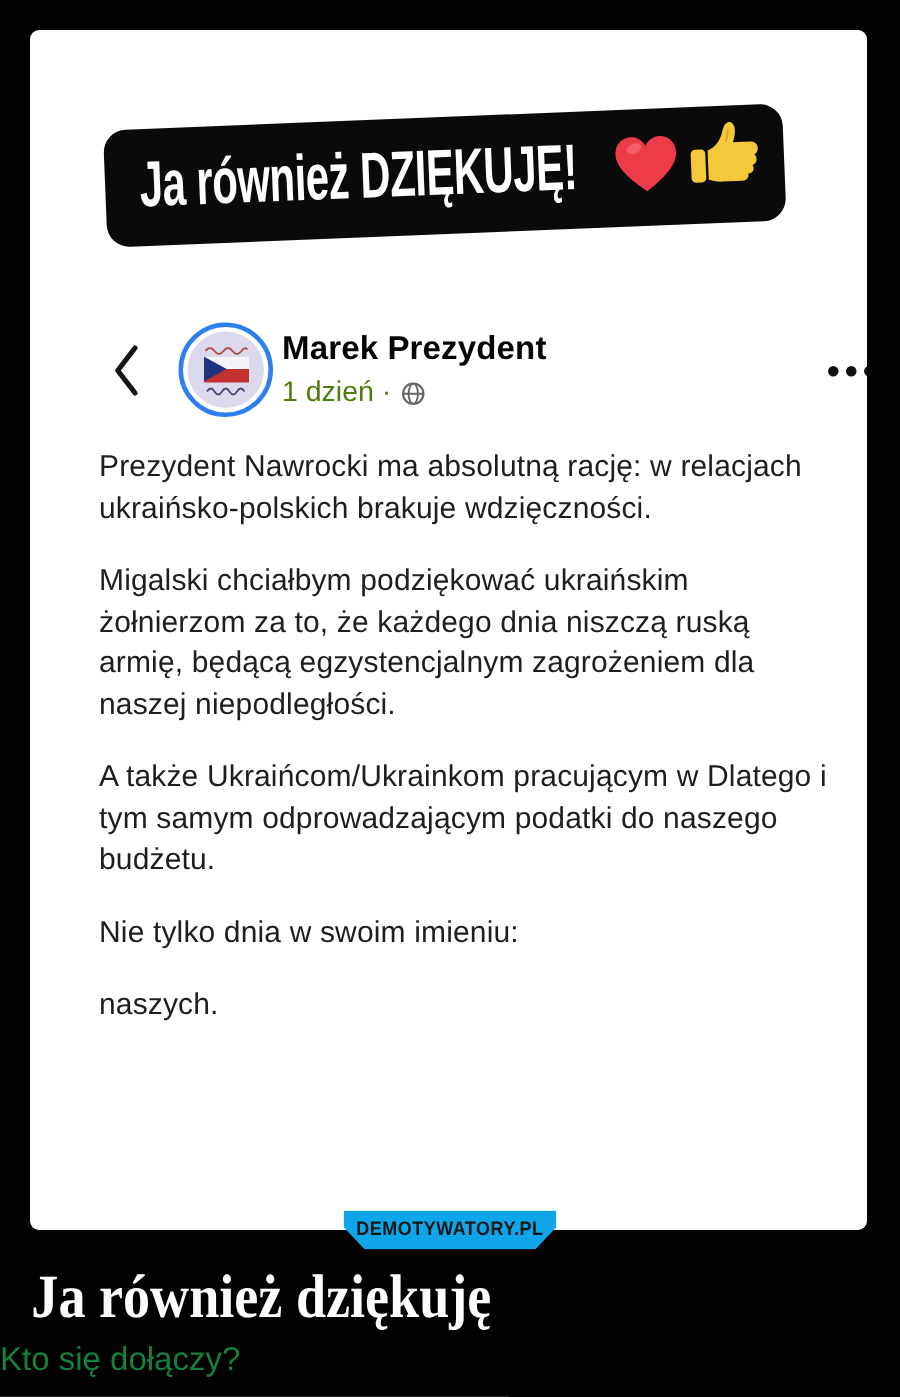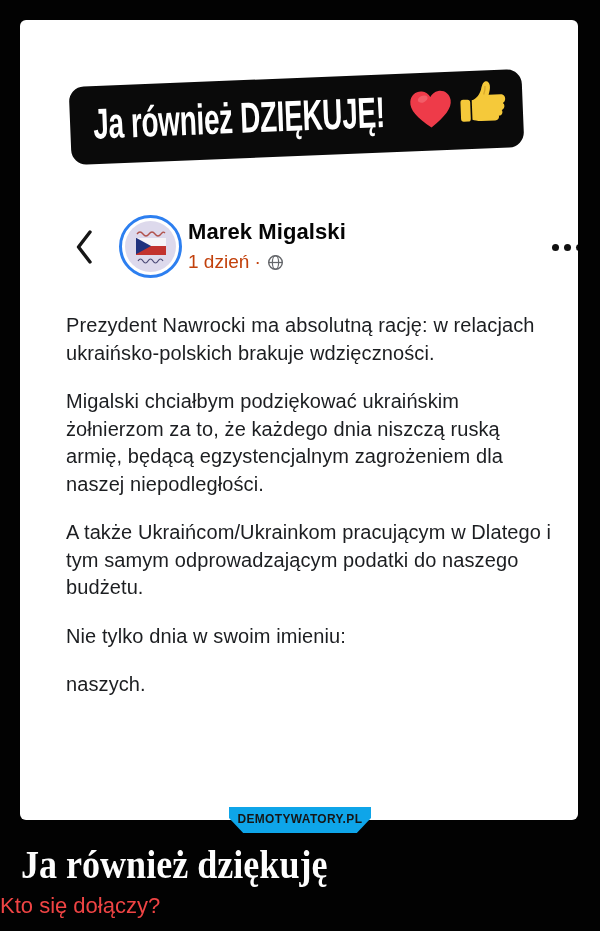--- a/index.html
+++ b/index.html
@@ -46,27 +46,27 @@
   .flag .stripe-bottom { position:absolute; left:0; top:50%; width:100%; height:50%; background:#c2322e; }
   .flag .triangle { position:absolute; left:0; top:0; width:100%; height:100%;
     background:#20327e; clip-path:polygon(0 0, 0 100%, 52% 50%); }
   .author {
     position:absolute; left:168px; top:199px;
     font-size:22px; font-weight:bold; color:#050505; letter-spacing:0.1px;
   }
   .meta-row {
     position:absolute; left:168px; top:231px;
     display:flex; align-items:center; gap:6px;
-    color:#c2410c; font-size:19px;
+    color:#4d7c0f; font-size:19px;
   }
   .dots { position:absolute; left:532px; top:224px; display:flex; gap:5px; }
   .dots span { width:7px; height:7px; border-radius:50%; background:#111; }
 
   
-  .post-body { position:absolute; left:46px; top:278px; width:522px;margin-top:14px; }
+  .post-body { position:absolute; left:46px; top:278px; width:522px; }
   .post-body p {
     white-space:pre-line;
     font-size:20px; line-height:27.5px; color:#1c1e21;
     margin-bottom:21px; letter-spacing:0.1px;
   }
   .post-body p:last-child { margin-bottom:0; }
 
   
   .wm-tab {
     position:absolute; left:229px; top:807px; width:142px; height:26px;
@@ -84,21 +84,21 @@
     position:absolute; left:0; top:820px; width:600px; height:111px;
     display:flex; flex-direction:column; align-items:flex-start;
     padding-top:21px; background:transparent;
   }
   .caption-title {
     font-family:"Liberation Serif", serif; font-weight:bold;
     color:#fdfdfd; font-size:41px; line-height:47px;
     transform:scaleX(0.88); white-space:nowrap;
   }
   .caption-subtitle {
-    margin-top:5px; color:#ef4444; font-size:22px; line-height:26px;
+    margin-top:5px; color:#15803d; font-size:22px; line-height:26px;
   }
 </style>
 </head>
 <body>
 
 <div class="page">
 
   <div class="card">
 
     <div class="sticker">
@@ -129,21 +129,21 @@
           <div class="stripe-top"></div>
           <div class="stripe-bottom"></div>
           <div class="triangle"></div>
         </div>
         <svg width="30" height="9" viewBox="0 0 30 9">
           <path d="M2 5 q2.5 -4 5 0 q2.5 4 5 0 q2.5 -4 5 0 q2.5 4 5 0 q2.5 -4 5 0" stroke="#4c4a77" stroke-width="1.2" fill="none"></path>
         </svg>
       </div>
     </div>
 
-    <div class="author">Marek Migalski</div>
+    <div class="author">Marek Prezydent</div>
 
     <div class="meta-row">
       <span>1 dzień ·</span>
       <svg width="17" height="17" viewBox="0 0 18 18">
         <circle cx="9" cy="9" r="7.2" stroke="#65676b" stroke-width="1.5" fill="none"></circle>
         <ellipse cx="9" cy="9" rx="3.3" ry="7.2" stroke="#65676b" stroke-width="1.3" fill="none"></ellipse>
         <line x1="1.8" y1="9" x2="16.2" y2="9" stroke="#65676b" stroke-width="1.3"></line>
       </svg>
     </div>
 

